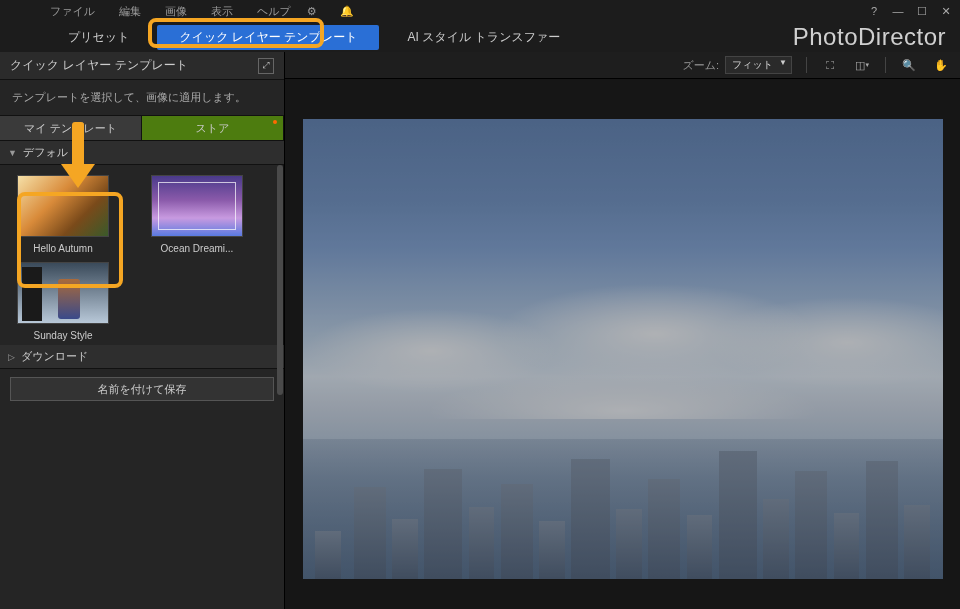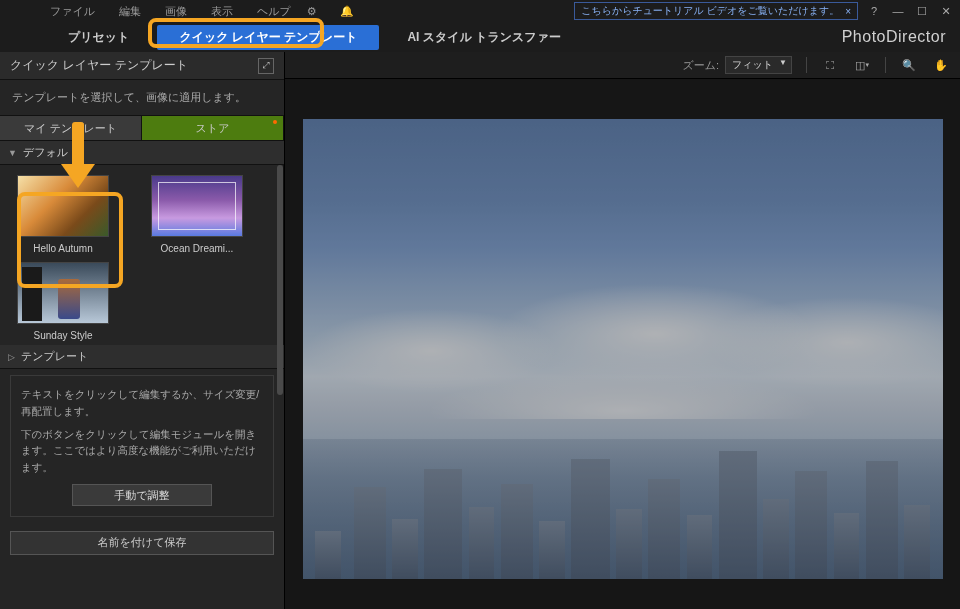--- a/index.html
+++ b/index.html
@@ -36,29 +36,29 @@
     background: radial-gradient(circle, #5bb5e8 0%, #1a6aa8 60%, #0d3a5c 100%);
     border: 2px solid #6cc6ff;
   }
 
   
   .tabbar {
     height: 30px; display: flex; align-items: center;
     background: #1c1c1c; padding-left: 60px; gap: 20px;
     position: relative;
   }
-  .tab { color: #ccc; font-size: 12px; padding: 4px 8px; cursor: pointer; font-weight: bold; }
+  .tab { color: #ccc; font-size: 12px; padding: 4px 8px; cursor: pointer; }
   .tab.active {
     background: #2a6fd6; color: #fff; padding: 4px 22px;
     border-radius: 2px;
   }
   .brand {
     position: absolute; right: 14px; top: 0; height: 30px;
     display: flex; align-items: center; color: #d0d0d0;
-    font-size: 16px; font-weight: 300; letter-spacing: 0.5px;
+    font-size: 24px; font-weight: 300; letter-spacing: 0.5px;
   }
 
   
   .main { display: flex; height: calc(609px - 52px); }
   .sidebar {
     width: 285px; background: #252525; border-right: 1px solid #000;
     display: flex; flex-direction: column;
   }
 
   .panel-header {
@@ -179,24 +179,20 @@
 <div class="menubar">
   <span class="menu-item">ファイル</span>
   <span class="menu-item">編集</span>
   <span class="menu-item">画像</span>
   <span class="menu-item">表示</span>
   <span class="menu-item">ヘルプ</span>
   <span class="menu-item" style="margin-left:-8px">⚙</span>
   <span class="menu-item" style="color:#f5a623">🔔</span>
 
   <div class="menubar-right">
-    <div class="tutorial-link">
-      <span>こちらからチュートリアル ビデオをご覧いただけます。</span>
-      <span class="x">×</span>
-    </div>
     <span class="win-btn">?</span>
     <span class="win-btn">—</span>
     <span class="win-btn">☐</span>
     <span class="win-btn">✕</span>
   </div>
 </div>
 
 <div class="tabbar">
   <div class="tab">プリセット</div>
   <div class="tab active">クイック レイヤー テンプレート</div>
@@ -241,29 +237,23 @@
           <div class="label">Sunday Style</div>
         </div>
       </div>
       <div class="sb">
           <div class="sb-thumb"></div>
         </div>
     </div>
 
     <div class="section-row">
       <span class="tri">▷</span>
-      <span>テンプレート</span>
-    </div>
-
-    <div class="help-box">
-      <div>テキストをクリックして編集するか、サイズ変更/再配置します。</div>
-      <div style="height:6px"></div>
-      <div>下のボタンをクリックして編集モジュールを開きます。ここではより高度な機能がご利用いただけます。</div>
-      <div class="manual-btn">手動で調整</div>
-    </div>
+      <span>ダウンロード</span>
+    </div>
+
 
     <div class="bottom-btns">
       <button>名前を付けて保存</button>
     </div>
   </div>
 
   <div class="canvas-area">
     <div class="canvas-toolbar">
       <div class="zoom-group">
         <span>ズーム:</span>

